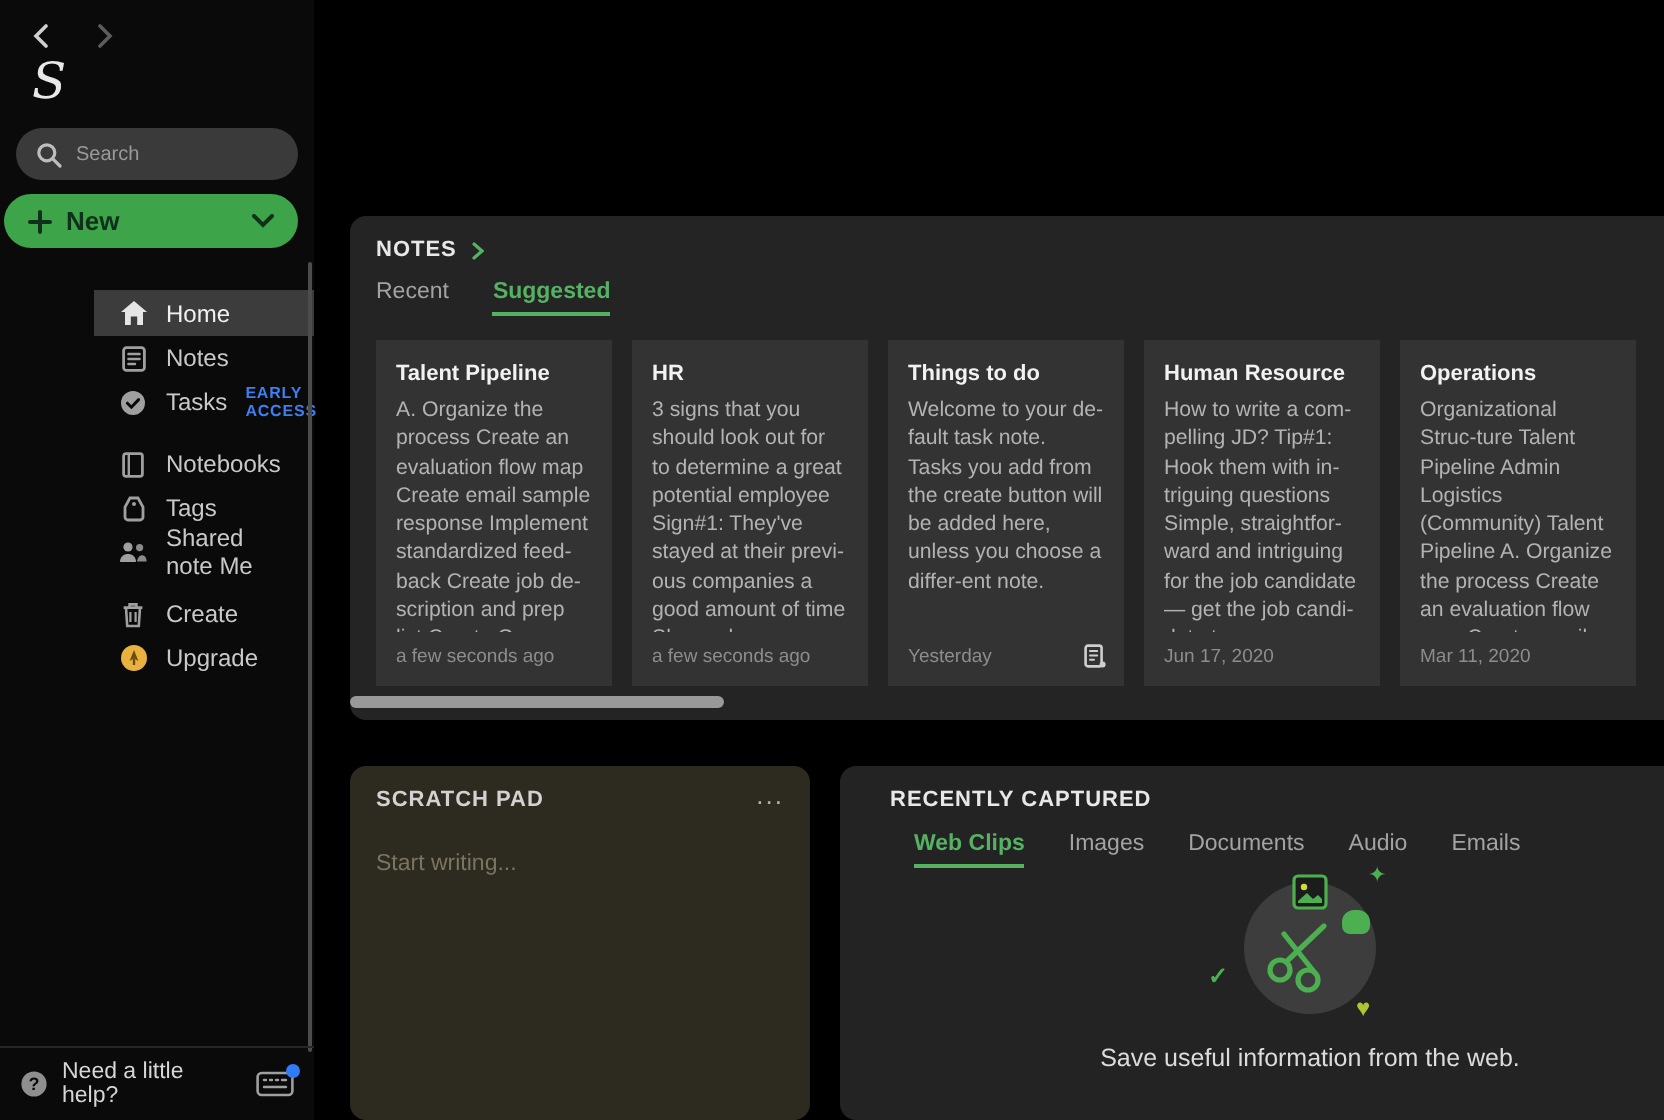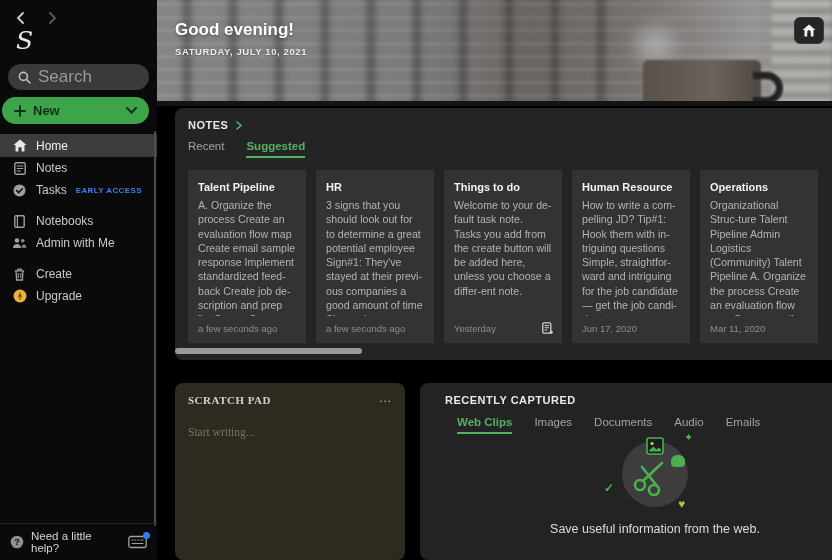--- a/index.html
+++ b/index.html
@@ -10,27 +10,27 @@
   
   .sidebar { position:absolute; left:0; top:0; width:157px; height:560px;
     background:#0a0a0a; z-index:5; }
   .nav-arrows { position:absolute; top:10px; left:12px; display:flex; gap:16px; }
   .nav-arrows .arr { width:16px; height:16px; display:flex; align-items:center; justify-content:center; cursor:pointer; }
   .logo { position:absolute; top:26px; left:16px; color:#e8e8e8;
     font-family:"DejaVu Serif", serif; font-size:25px; font-style:italic; }
   .search-pill { position:absolute; top:64px; left:8px; width:141px; height:26px;
     background:#3a3a3a; border-radius:13px; display:flex; align-items:center;
     padding:0 10px; gap:7px; }
-  .search-pill span { color:#9a9a9a; font-size:17px; }
+  .search-pill span { color:#9a9a9a; font-size:10px; }
   .new-btn { position:absolute; top:97px; left:2px; width:147px; height:27px;
     border-radius:14px; display:flex; align-items:center; padding:0 12px; gap:7px;
     border:none; cursor:pointer; }
   .new-btn .lbl { font-size:13px; font-weight:bold; }
   .new-btn .chev { margin-left:auto; display:flex; }
-  .menu { position:absolute; top:134px; left:0; width:157px; }
+  .menu { position:absolute; top:145px; left:0; width:157px;padding-left:47px; }
   .mi { display:flex; align-items:center; gap:9px; height:22px; padding:0 12px;
     color:#c9c9c9; font-size:12px; cursor:pointer; }
   .mi.active { background:#3c3c3c; height:23px; color:#f0f0f0; }
   .mi .ic { width:15px; display:flex; justify-content:center; flex:0 0 15px; }
   .mi .badge { font-size:8px; font-weight:bold; letter-spacing:.4px; }
   .mgap { height:9px; }
   .side-scrollbar { position:absolute; right:1px; top:131px; width:2px; height:395px;
     background:#4c4c4c; border-radius:1px; }
   .side-footer { position:absolute; bottom:0; left:0; width:157px; height:37px;
     border-top:1px solid #262626; display:flex; align-items:center; padding:0 10px; gap:7px; }
@@ -81,21 +81,21 @@
     padding:11px 10px; position:relative; cursor:pointer; }
   .card .ct { color:#f2f2f2; font-size:11px; font-weight:bold; margin-bottom:5px; }
   .card .cb { color:#b3b3b3; font-size:10.6px; line-height:1.35; max-height:118px; overflow:hidden; }
   .card .cf { position:absolute; left:10px; right:9px; bottom:9px; display:flex;
     align-items:flex-end; justify-content:space-between; color:#8d8d8d; font-size:9.5px; }
   .notes-scrollbar { position:absolute; left:0; top:240px; width:187px; height:6px;
     background:#999; border-radius:3px; cursor:pointer; }
 
   
   .scratch { position:absolute; left:18px; top:383px; width:230px; height:177px;
-    background:#2d2a20; border-radius:8px; padding:11px 13px;font-family:Liberation Serif, serif; }
+    background:#2d2a20; border-radius:8px; padding:11px 13px; }
   .scratch-head { display:flex; align-items:flex-start; justify-content:space-between; }
   .scratch-head .t { color:#d2d2d2; font-size:11px; font-weight:bold; letter-spacing:.5px; }
   .scratch-more { color:#b9b39e; font-size:13px; letter-spacing:1px; line-height:8px; cursor:pointer; }
   .scratch-input { margin-top:20px; color:#7a7462; font-size:11.5px; cursor:text; }
 
   
   .captured { position:absolute; left:263px; top:383px; width:491px; height:177px;
     background:#232323; border-radius:8px 0 0 8px; padding:11px 25px; }
   .captured .t { color:#e8e8e8; font-size:11px; font-weight:bold; letter-spacing:.5px; }
   .cap-tabs { display:flex; gap:22px; margin-top:10px;margin-left:12px; }
@@ -179,28 +179,37 @@
         <span class="ic">
             <svg width="11" height="13" viewBox="0 0 11 13">
               <rect x="0.8" y="0.8" width="9.4" height="11.4" rx="1.2" fill="none" stroke="#9f9f9f" stroke-width="1.4"></rect>
               <path d="M3.4 0.8 V12.2" stroke="#9f9f9f" stroke-width="1.2"></path>
             </svg>
           </span>
         <span>Notebooks</span>
       </div>
       <div class="mi">
         <span class="ic">
+            <svg width="12" height="13" viewBox="0 0 12 13">
+              <path d="M4 1 H8 L10.5 5.5 V10.5 A1.5 1.5 0 0 1 9 12 H3 A1.5 1.5 0 0 1 1.5 10.5 V5.5 Z" fill="none" stroke="#9f9f9f" stroke-width="1.4"></path>
+              <circle cx="6" cy="4" r="1" fill="#9f9f9f"></circle>
+            </svg>
+          </span>
+        <span>Tags</span>
+      </div>
+      <div class="mi">
+        <span class="ic">
             <svg width="15" height="12" viewBox="0 0 15 12">
               <circle cx="5" cy="3.5" r="2.3" fill="#9f9f9f"></circle>
               <path d="M1 11 C1 8.2 3 7 5 7 C7 7 9 8.2 9 11 Z" fill="#9f9f9f"></path>
               <circle cx="10.8" cy="3.8" r="1.8" fill="#8a8a8a"></circle>
               <path d="M9.5 10.8 C9.8 8.6 11 7.6 12 7.6 C13.2 7.6 14.3 8.6 14.3 10.8 Z" fill="#8a8a8a"></path>
             </svg>
           </span>
-        <span>Admin with Me</span>
+        <span>Shared note Me</span>
       </div>
       <div class="mgap"></div>
       <div class="mi">
         <span class="ic">
             <svg width="11" height="13" viewBox="0 0 11 13">
               <path d="M0.8 2.8 H10.2 M3.8 2.5 V1.2 H7.2 V2.5 M2 2.8 L2.6 12 H8.4 L9 2.8" fill="none" stroke="#9f9f9f" stroke-width="1.3"></path>
               <path d="M4.2 5 V10 M6.8 5 V10" stroke="#9f9f9f" stroke-width="1.1"></path>
             </svg>
           </span>
         <span>Create</span>
@@ -230,37 +239,20 @@
             <rect x="0.8" y="1.5" width="17.4" height="11" rx="2" fill="none" stroke="#9f9f9f" stroke-width="1.3"></rect>
             <path d="M4 5 H5 M7 5 H8 M10 5 H11 M13 5 H15 M4 8.5 H15" stroke="#9f9f9f" stroke-width="1.2" stroke-linecap="round"></path>
           </svg>
         <span class="kbd-dot" style="background:#2f7cf6;"></span>
       </span>
     </div>
   </aside>
 
   <main class="main">
 
-    <header class="hero">
-      <div class="blinds-v"></div>
-      <div class="blinds-h"></div>
-      <div class="window-r"></div>
-      <div class="steam"></div>
-      <div class="mug"></div>
-      <div class="mug-handle"></div>
-      <div class="table"></div>
-      <div class="hero-greeting">Good evening!</div>
-      <div class="hero-date">SATURDAY, JULY 10, 2021</div>
-      <div class="customize-btn">
-        <svg width="14" height="13" viewBox="0 0 14 13">
-            <path d="M7 0.5 L13.5 6 H11.5 V12.5 H8.8 V8.3 H5.2 V12.5 H2.5 V6 H0.5 Z" fill="#f0f0f0"></path>
-            <path d="M7 11 V6.5 M7 6.5 L5.6 8 M7 6.5 L8.4 8" stroke="#252525" stroke-width="1.2" fill="none"></path>
-          </svg>
-      </div>
-    </header>
 
     <section class="notes-panel">
       <div class="notes-head">
         <span class="t">NOTES</span>
         <svg width="6" height="9" viewBox="0 0 6 9">
             <path d="M1 1 L5 4.5 L1 8" stroke="#55b263" stroke-width="1.6" fill="none" stroke-linecap="round"></path>
           </svg>
       </div>
       <div class="tabs">
         <span class="tab">Recent</span>

